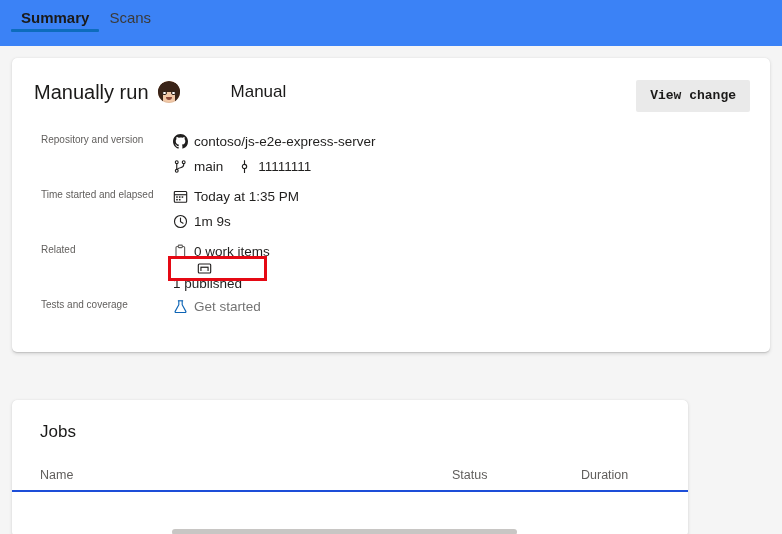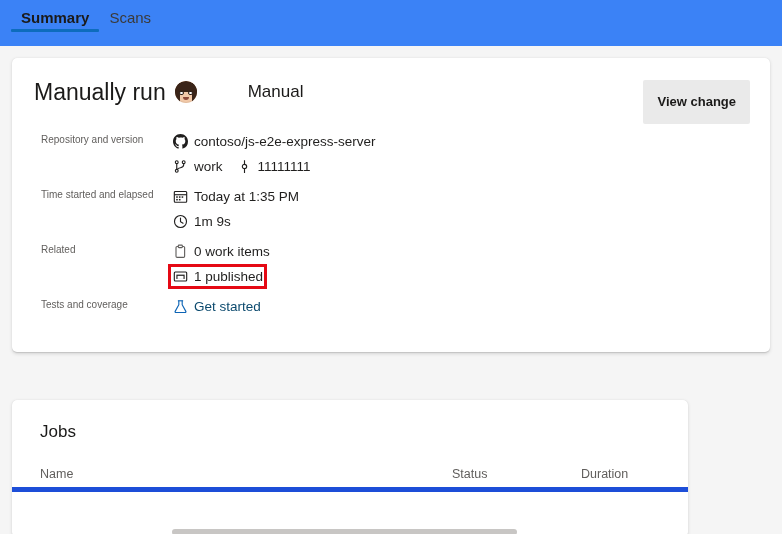--- a/index.html
+++ b/index.html
@@ -77,21 +77,21 @@
   .run-header {
     position: absolute;
     left: 22px;
     top: 22px;
     display: flex;
     align-items: center;
     font-size: 17px;
     line-height: 24px;
     color: #1b1a19;
   }
-  .run-header .run-title { font-size: 23px; }
+  .run-header .run-title { font-size: 20px; }
   .avatar {
     width: 22px;
     height: 22px;
     border-radius: 50%;
     margin: 0 7px 0 9px;
     background: #f2c9a8;
     position: relative;
     overflow: hidden;
     flex: none;
     box-shadow: inset 0 0 0 1px rgba(0,0,0,0.06);
@@ -128,26 +128,26 @@
     width: 6px; height: 3px;
     background: #8c4a3a;
     border-radius: 0 0 4px 4px;
   }
   .actor-name { font-size: 17px; margin-left: 44px; }
 
   .view-change-btn {
     position: absolute;
     right: 20px;
     top: 22px;
-    height: 44px;
+    height: 32px;
     padding: 0 14px;
     background: #eaeaea;
     border: none;
     border-radius: 2px;
-    font-family: Liberation Sans, sans-serif;
+    font-family: Liberation Mono, monospace;
     font-size: 13px;
     font-weight: bold;
     color: #1b1a19;
     cursor: pointer;
     line-height: 32px;
   }
 
   
   .details {
     position: absolute;
@@ -184,36 +184,36 @@
     width: 15px;
     height: 15px;
     margin-right: 6px;
     flex: none;
     display: inline-block;
     line-height: 0;
   }
   .ico svg { display: block; }
   .sep { width: 14px; display: inline-block; }
   .link {
-    color: #0c4a6e;
+    color: #737373;
     cursor: pointer;
   }
 
   
   .hl-published {
     position: absolute;
     left: -5px;
     top: -5px;
     width: 99px;
     height: 25px;
     border: 3px solid #e50914;
     box-sizing: border-box;
     pointer-events: none;
   }
-  .pub-wrap { position: relative; display: inline-flex; align-items: flex-start; }
+  .pub-wrap { position: relative; display: inline-flex; align-items: center; flex-direction: column; }
 
   
   .jobs-title {
     position: absolute;
     left: 28px;
     top: 22px;
     font-size: 17px;
     color: #1b1a19;
   }
   .jobs-table {
@@ -223,21 +223,21 @@
     width: 758px;
   }
   .jobs-head {
     display: flex;
     align-items: center;
     height: 32px;
     padding: 0 28px;
     box-sizing: border-box;
     font-size: 12.5px;
     color: #605e5c;
-    border-bottom: 5px solid #1d4ed8;
+    border-bottom: 2px solid #1d4ed8;
   }
   .jobs-row {
     display: flex;
     align-items: center;
     height: 36px;
     padding: 0 28px;
     box-sizing: border-box;
     font-size: 13.5px;
     color: #201f1e;
     position: relative;
@@ -334,21 +334,21 @@
             <svg width="15" height="15" viewBox="0 0 16 16">
               <g fill="none" stroke="#201f1e" stroke-width="1.2">
                 <circle cx="4" cy="3.4" r="1.5"></circle>
                 <circle cx="11.4" cy="3.4" r="1.5"></circle>
                 <circle cx="4" cy="12.6" r="1.5"></circle>
                 <path d="M4 4.9v6.2"></path>
                 <path d="M11.4 4.9v1.2c0 1.9-1.6 2.9-3.4 3.2-1.6.3-2.9.8-3.5 1.9"></path>
               </g>
             </svg>
           </span>
-          <span>work</span>
+          <span>main</span>
           <span class="sep"></span>
           <span class="ico">
             <svg width="15" height="15" viewBox="0 0 16 16">
               <g fill="none" stroke="#201f1e" stroke-width="1.2">
                 <circle cx="8" cy="8" r="2.3"></circle>
                 <path d="M8 1.2v4.3M8 10.5v4.3"></path>
               </g>
             </svg>
           </span>
           <span>11111111</span>

